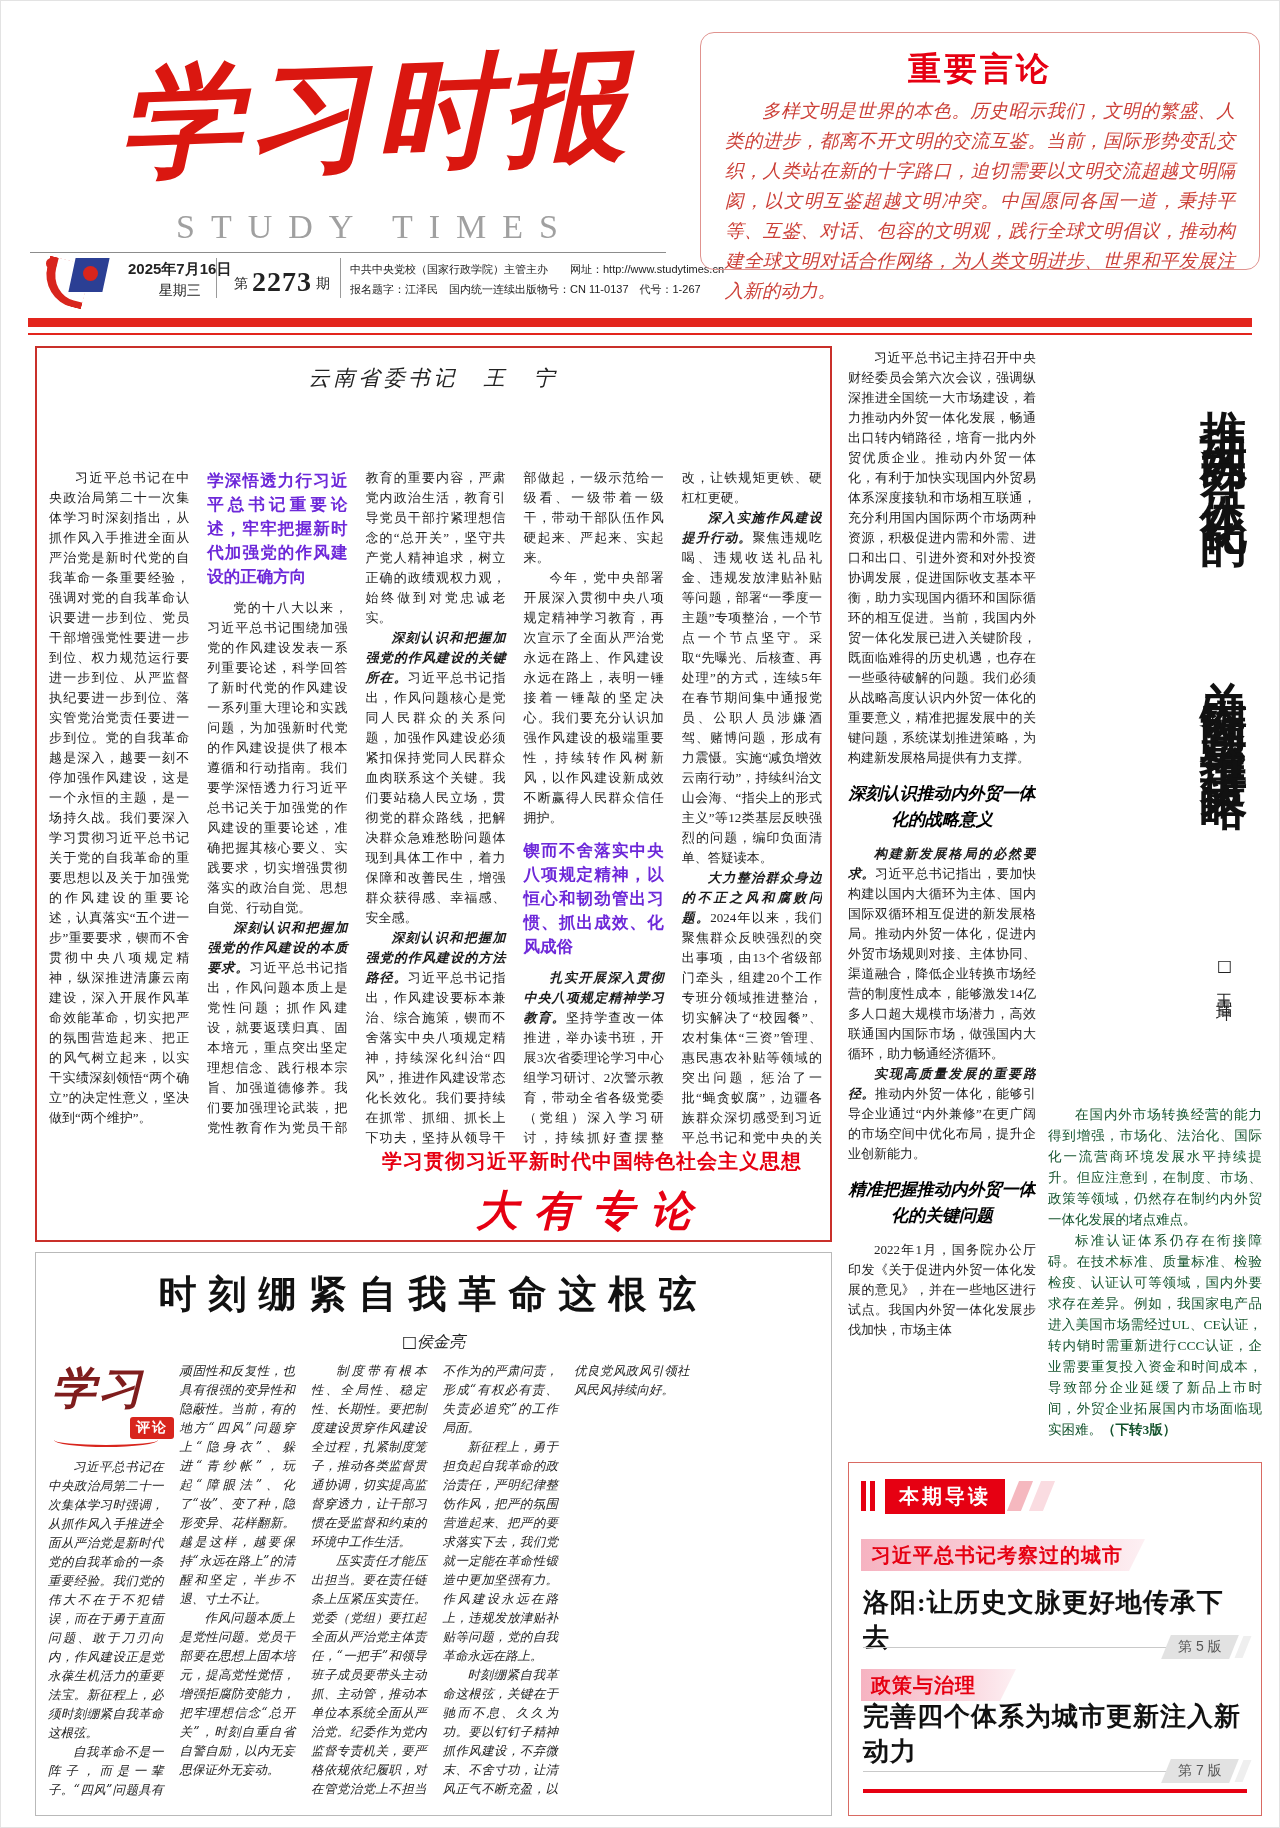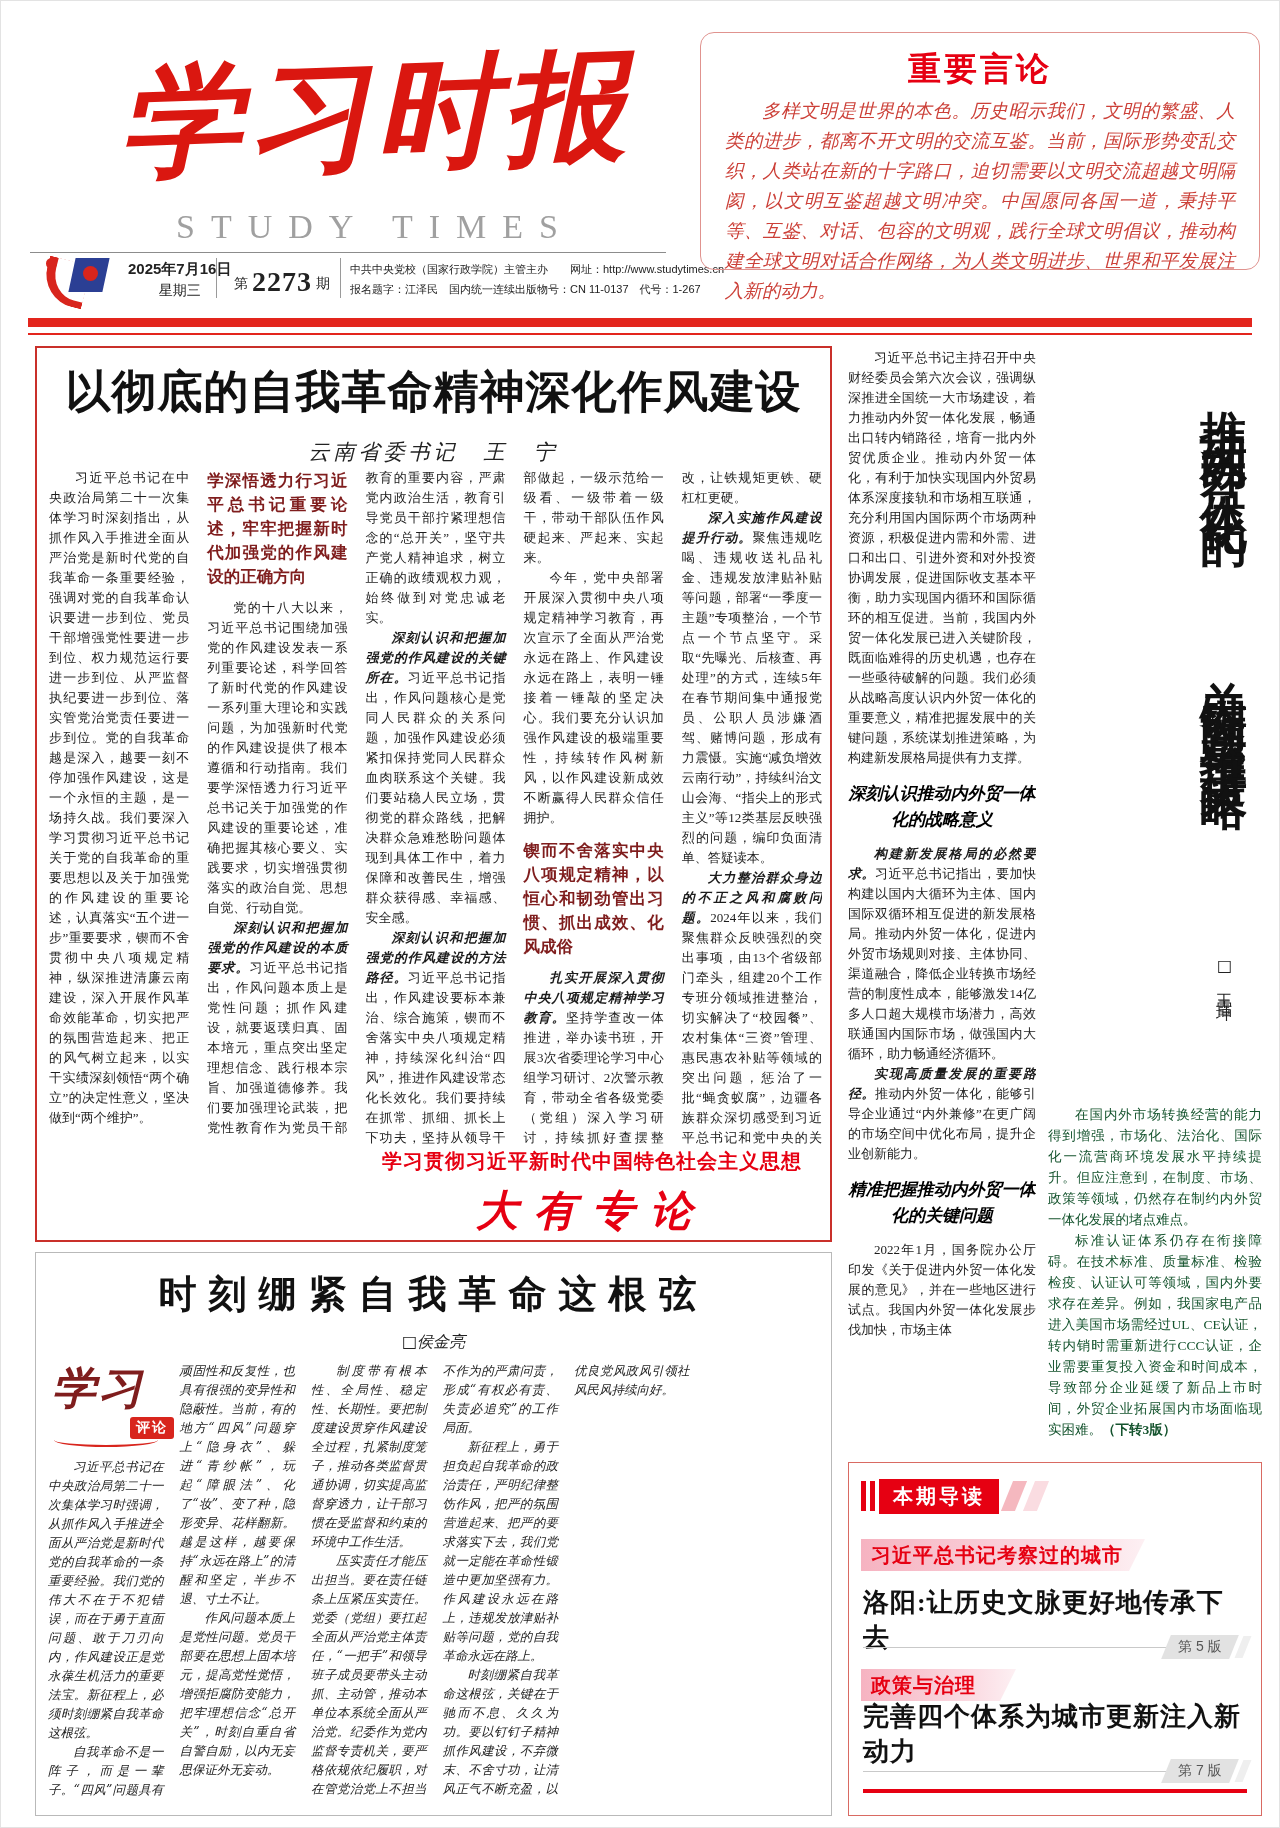--- a/index.html
+++ b/index.html
@@ -44,21 +44,21 @@
   .main-box{position:absolute;left:35px;top:346px;width:797px;height:896px;border:2px solid #c9302a;box-sizing:border-box;}
   .main-head{margin:14px 8px 0 8px;text-align:center;font-size:45px;font-weight:bold;color:#111;
       letter-spacing:1px;font-family:"Liberation Serif",serif;}
   .main-byline{margin-top:16px;text-align:center;font-size:21px;color:#222;
       font-family:"DejaVu Serif",serif;font-style:italic;letter-spacing:4px;}
   .main-body{position:absolute;left:12px;top:120px;width:773px;height:680px;
       column-count:5;column-gap:18px;column-fill:auto;overflow:hidden;
       font-size:13px;line-height:20px;color:#1c1c1c;text-align:justify;}
   .main-body p{margin:0;text-indent:2em;}
   .main-body .subhead{font-family:"Liberation Sans",sans-serif;font-weight:bold;font-size:16.5px;
-      line-height:24px;margin:10px 0;text-indent:0;text-align:justify;color:#7f1d1d;}
+      line-height:24px;margin:10px 0;text-indent:0;text-align:justify;color:#6d28d9;}
   .lead{font-weight:bold;font-style:italic;font-family:"DejaVu Serif",serif;}
   .banner{position:absolute;left:330px;top:800px;width:450px;text-align:center;}
   .banner .b1{font-family:"Liberation Sans",sans-serif;font-weight:bold;font-size:20px;color:#e60012;letter-spacing:1px;}
   .banner .b2{margin-top:8px;font-family:"DejaVu Serif",serif;font-style:italic;font-weight:bold;
       font-size:42px;color:#e60012;letter-spacing:16px;}
   
   .r-col1{position:absolute;left:848px;top:348px;width:188px;height:1102px;overflow:hidden;
       font-size:13px;line-height:20px;text-align:justify;color:#1c1c1c;}
   .r-col1 p{margin:0;text-indent:2em;}
   .r-col1 .subhead{font-family:"DejaVu Serif",serif;font-style:italic;font-weight:bold;
@@ -92,21 +92,21 @@
   .xxpl .x2{position:absolute;right:0;bottom:12px;background:#d8251d;color:#fff;
       font-family:"Liberation Sans",sans-serif;font-size:14px;font-weight:bold;
       padding:2px 6px;border-radius:3px;letter-spacing:2px;}
   .xxpl .swish{position:absolute;left:2px;bottom:4px;width:104px;height:12px;
       border-bottom:2px solid #d8251d;border-radius:0 0 50% 50%;}
   
   .guide{position:absolute;left:848px;top:1462px;width:414px;height:354px;border:1px solid #d96a62;box-sizing:border-box;}
   .g-header{position:absolute;left:12px;top:16px;height:34px;display:flex;align-items:center;}
   .g-bar{width:5px;height:30px;background:#e60012;margin-right:4px;}
   .g-tagbox{background:#e60012;color:#fff;font-family:"Liberation Sans",sans-serif;
-      font-weight:bold;font-size:20px;letter-spacing:3px;padding:4px 14px;}
+      font-weight:bold;font-size:20px;letter-spacing:3px;padding:4px 14px;margin-left:6px;}
   .g-slash{width:14px;height:30px;background:#f5b8bf;margin-left:8px;transform:skewX(-22deg);}
   .g-item-tag{position:absolute;left:12px;height:32px;display:flex;align-items:center;padding:0 22px 0 10px;
       background:linear-gradient(90deg,#f6b3c1,#fbdde4 75%,#fdf0f3);
       clip-path:polygon(0 0,100% 0,calc(100% - 16px) 100%,0 100%);
       color:#e60012;font-family:"Liberation Sans",sans-serif;font-weight:bold;font-size:20px;letter-spacing:1px;}
   .g-title{position:absolute;left:14px;width:386px;font-size:26px;font-weight:bold;color:#111;
       font-family:"Liberation Serif",serif;letter-spacing:1px;}
   .g-pageline{position:absolute;left:14px;width:384px;display:flex;align-items:center;}
   .g-pageline .ln{flex:1;height:1px;background:#c9c9c9;}
   .g-page{background:#e2e2e2;color:#555;font-family:"Liberation Sans",sans-serif;font-size:14px;
@@ -150,21 +150,20 @@
 
   <div class="remarks">
     <h2>重要言论</h2>
     <p>多样文明是世界的本色。历史昭示我们，文明的繁盛、人类的进步，都离不开文明的交流互鉴。当前，国际形势变乱交织，人类站在新的十字路口，迫切需要以文明交流超越文明隔阂，以文明互鉴超越文明冲突。中国愿同各国一道，秉持平等、互鉴、对话、包容的文明观，践行全球文明倡议，推动构建全球文明对话合作网络，为人类文明进步、世界和平发展注入新的动力。</p>
   </div>
 
   <div class="redbar"></div>
   <div class="redbar-thin"></div>
 
   <div class="main-box">
-    <div class="main-head">以彻底的自我革命精神深化作风建设</div>
     <div class="main-byline">云南省委书记　王　宁</div>
     <div class="main-body">
       <p>习近平总书记在中央政治局第二十一次集体学习时深刻指出，从抓作风入手推进全面从严治党是新时代党的自我革命一条重要经验，强调对党的自我革命认识要进一步到位、党员干部增强党性要进一步到位、权力规范运行要进一步到位、从严监督执纪要进一步到位、落实管党治党责任要进一步到位。党的自我革命越是深入，越要一刻不停加强作风建设，这是一个永恒的主题，是一场持久战。我们要深入学习贯彻习近平总书记关于党的自我革命的重要思想以及关于加强党的作风建设的重要论述，认真落实“五个进一步”重要要求，锲而不舍贯彻中央八项规定精神，纵深推进清廉云南建设，深入开展作风革命效能革命，切实把严的氛围营造起来、把正的风气树立起来，以实干实绩深刻领悟“两个确立”的决定性意义，坚决做到“两个维护”。</p>
       <div class="subhead">学深悟透力行习近平总书记重要论述，牢牢把握新时代加强党的作风建设的正确方向</div>
       <p>党的十八大以来，习近平总书记围绕加强党的作风建设发表一系列重要论述，科学回答了新时代党的作风建设一系列重大理论和实践问题，为加强新时代党的作风建设提供了根本遵循和行动指南。我们要学深悟透力行习近平总书记关于加强党的作风建设的重要论述，准确把握其核心要义、实践要求，切实增强贯彻落实的政治自觉、思想自觉、行动自觉。</p>
       <p><span class="lead">深刻认识和把握加强党的作风建设的本质要求。</span><span>习近平总书记指出，作风问题本质上是党性问题；抓作风建设，就要返璞归真、固本培元，重点突出坚定理想信念、践行根本宗旨、加强道德修养。我们要加强理论武装，把党性教育作为党员干部教育的重要内容，严肃党内政治生活，教育引导党员干部拧紧理想信念的“总开关”，坚守共产党人精神追求，树立正确的政绩观权力观，始终做到对党忠诚老实。</span></p>
       <p><span class="lead">深刻认识和把握加强党的作风建设的关键所在。</span><span>习近平总书记指出，作风问题核心是党同人民群众的关系问题，加强作风建设必须紧扣保持党同人民群众血肉联系这个关键。我们要站稳人民立场，贯彻党的群众路线，把解决群众急难愁盼问题体现到具体工作中，着力保障和改善民生，增强群众获得感、幸福感、安全感。</span></p>
       <p><span class="lead">深刻认识和把握加强党的作风建设的方法路径。</span><span>习近平总书记指出，作风建设要标本兼治、综合施策，锲而不舍落实中央八项规定精神，持续深化纠治“四风”，推进作风建设常态化长效化。我们要持续在抓常、抓细、抓长上下功夫，坚持从领导干部做起，一级示范给一级看、一级带着一级干，带动干部队伍作风硬起来、严起来、实起来。</span></p>
       <p>今年，党中央部署开展深入贯彻中央八项规定精神学习教育，再次宣示了全面从严治党永远在路上、作风建设永远在路上，表明一锤接着一锤敲的坚定决心。我们要充分认识加强作风建设的极端重要性，持续转作风树新风，以作风建设新成效不断赢得人民群众信任拥护。</p>
       <div class="subhead">锲而不舍落实中央八项规定精神，以恒心和韧劲管出习惯、抓出成效、化风成俗</div>

